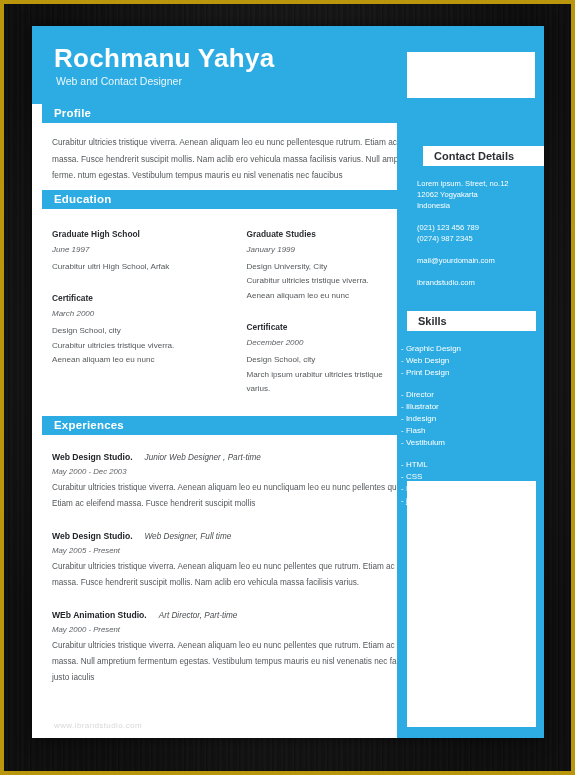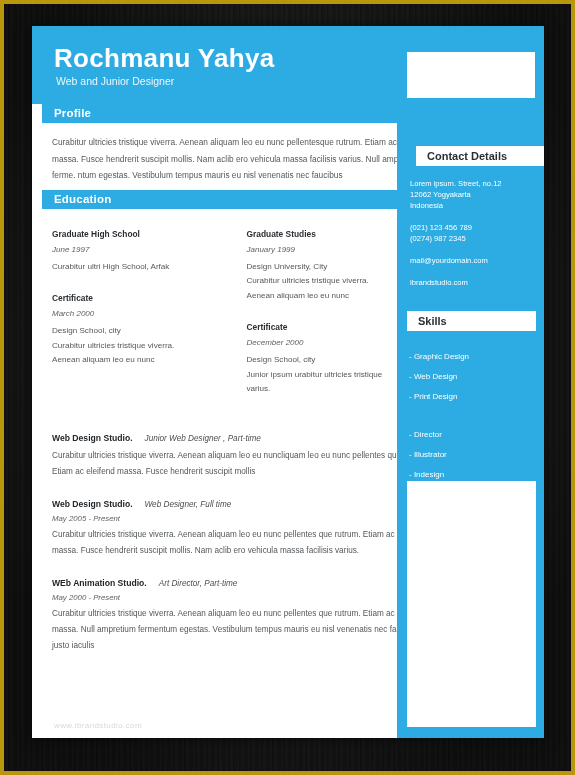--- a/index.html
+++ b/index.html
@@ -181,21 +181,21 @@
     color: #ffffff;
     font-size: 7.6px;
     line-height: 11px;
     margin: 0;
   }
   .side-gap { height: 11px; }
   .skill-line {
     color: #ffffff;
     font-size: 8px;
     line-height: 12px;
-    margin: 8px;
+    margin: 0;
   }
   .skill-gap { height: 10px; }
 
   #side-white-panel {
     position: absolute;
     left: 10px;
     top: 455px;
     width: 129px;
     height: 246px;
     background: #ffffff;
@@ -215,21 +215,21 @@
 <body>
 
 <div id="backdrop"></div>
 
 <div id="sheet">
 
   <div id="main-col">
 
     <div id="header-band">
       <div id="full-name">Rochmanu Yahya</div>
-      <div id="job-title">Web and Junior Designer</div>
+      <div id="job-title">Web and Contact Designer</div>
     </div>
 
     <div class="section-bar">Profile</div>
     <div class="section-body">
       <p class="para">Curabitur ultricies tristique viverra. Aenean aliquam leo eu nunc pellentesque rutrum. Etiam ac eleifend massa. Fusce hendrerit suscipit mollis. Nam aclib ero vehicula massa facilisis varius. Null ampretrum ferme. ntum egestas. Vestibulum tempus mauris eu nisl venenatis nec faucibus</p>
     </div>
 
     <div class="section-bar">Education</div>
     <div class="edu-grid">
 
@@ -253,32 +253,34 @@
           <p class="edu-title">Graduate Studies</p>
           <p class="edu-date">January 1999</p>
           <p class="edu-line">Design University, City</p>
           <p class="edu-line">Curabitur ultricies tristique viverra.</p>
           <p class="edu-line">Aenean aliquam leo eu nunc</p>
         </div>
         <div class="edu-entry">
           <p class="edu-title">Certificate</p>
           <p class="edu-date">December 2000</p>
           <p class="edu-line">Design School, city</p>
-          <p class="edu-line">Junior ipsum urabitur ultricies tristique</p>
+          <p class="edu-line">March ipsum urabitur ultricies tristique</p>
           <p class="edu-line">varius.</p>
         </div>
       </div>
     </div>
 
+    <div class="section-bar">Experiences</div>
     <div class="section-body">
 
       <div class="exp-entry">
         <p class="exp-head">
           <span class="exp-company">Web Design Studio.</span><span class="exp-role">Junior Web Designer , Part-time</span>
         </p>
+        <p class="exp-date">May 2000 - Dec 2003</p>
         <p class="exp-desc">Curabitur ultricies tristique viverra. Aenean aliquam leo eu nuncliquam leo eu nunc pellentes que rutrum. Etiam ac eleifend massa. Fusce hendrerit suscipit mollis</p>
       </div>
 
       <div class="exp-entry">
         <p class="exp-head">
           <span class="exp-company">Web Design Studio.</span><span class="exp-role">Web Designer, Full time</span>
         </p>
         <p class="exp-date">May 2005 - Present</p>
         <p class="exp-desc">Curabitur ultricies tristique viverra. Aenean aliquam leo eu nunc pellentes que rutrum. Etiam ac eleifend massa. Fusce hendrerit suscipit mollis. Nam aclib ero vehicula massa facilisis varius.</p>
       </div>
@@ -292,21 +294,21 @@
       </div>
     </div>
 
     <div id="watermark">www.ibrandstudio.com</div>
   </div>
 
   <div id="sidebar">
 
     <div id="photo-box"></div>
 
-    <div style="position:absolute; left:9px; top:120px; width:147px;">
+    <div style="position:absolute; left:16px; top:120px; width:147px;">
       <div class="side-bar-title">Contact Details</div>
       <div class="side-body">
         <p class="side-line">Lorem ipsum. Street, no.12</p>
         <p class="side-line">12062 Yogyakarta</p>
         <p class="side-line">Indonesia</p>
         <div class="side-gap"></div>
         <p class="side-line">(021) 123 456 789</p>
         <p class="side-line">(0274) 987 2345</p>
         <div class="side-gap"></div>
         <p class="side-line">mail@yourdomain.com</p>

